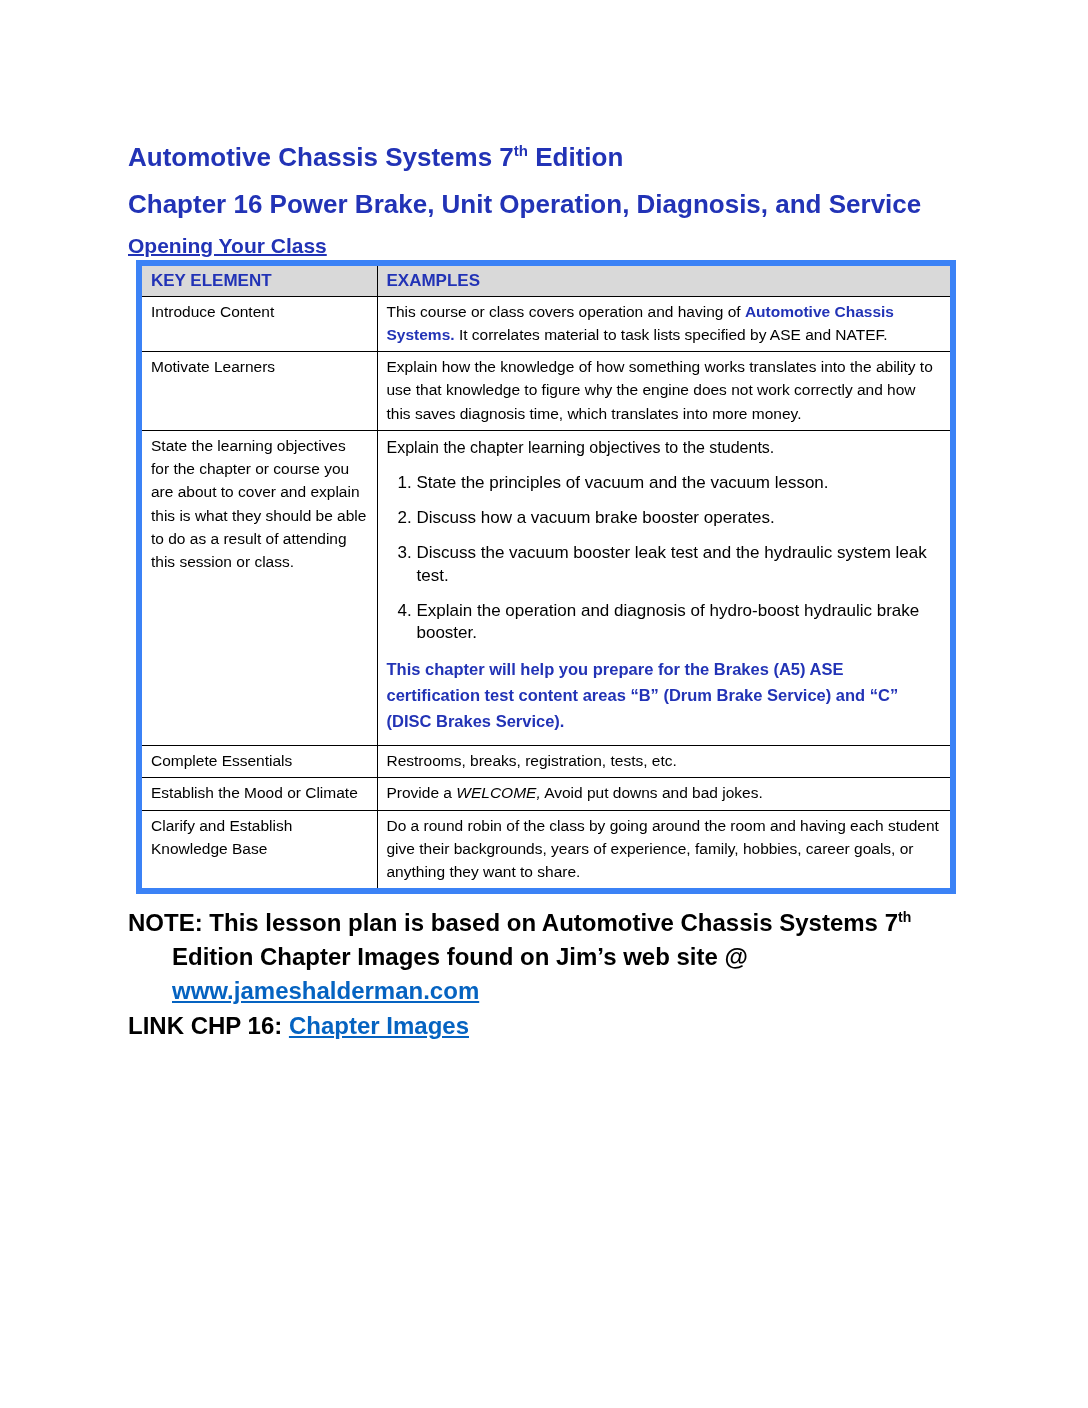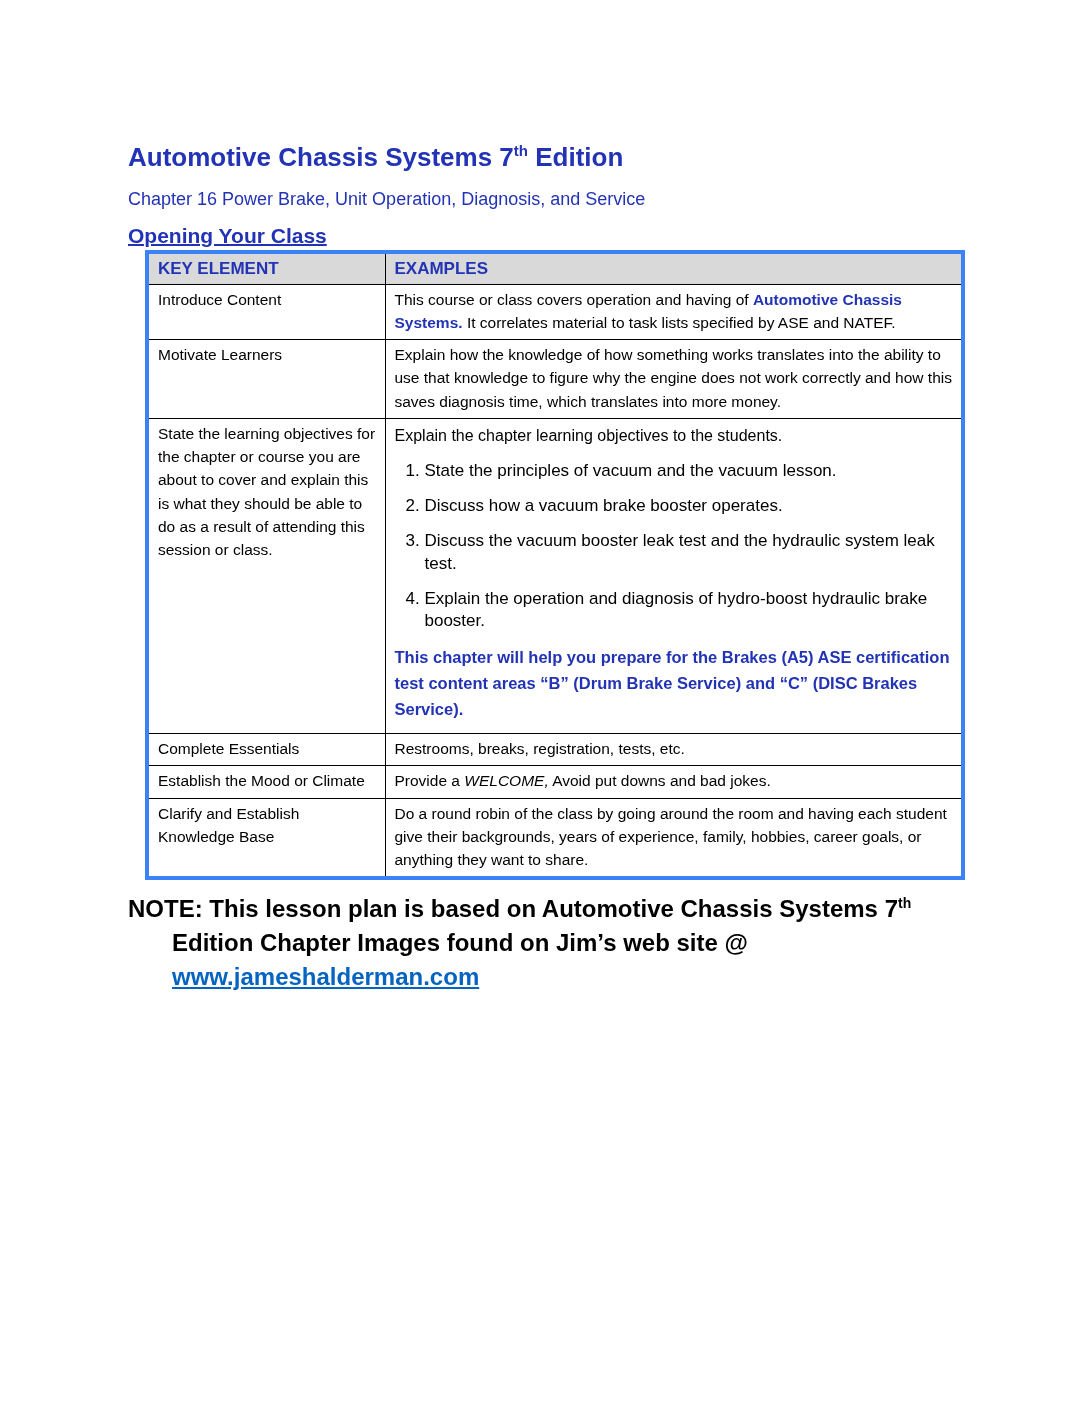--- a/index.html
+++ b/index.html
@@ -12,28 +12,28 @@
   .page{
     width:1088px;height:1408px;background:#ffffff;position:relative;
     font-family:"Liberation Sans", sans-serif;color:#000;overflow:hidden;padding-left:36px;
   }
   .content{position:absolute;left:128px;top:142px;width:832px;}
   h1.title{
     color:var(--heading-blue);font-size:26px;font-weight:bold;margin:0 0 16px 0;letter-spacing:0;
   }
   h1.title sup{font-size:15px;}
   h2.subtitle{
-    color:var(--heading-blue);font-size:18px;font-weight:normal;margin:0 0 14px 0;
+    color:var(--heading-blue);font-size:26px;font-weight:bold;margin:0 0 14px 0;
   }
   h3.section{
     color:var(--heading-blue);font-size:21px;font-weight:bold;margin:0 0 2px 0;
     text-decoration:underline;text-decoration-thickness:2px;display:inline-block;
   }
   table.lesson{
-    border-collapse:collapse;margin-left:17px;width:820px;border:4px solid #3b82f6;table-layout:fixed;
+    border-collapse:collapse;margin-left:8px;width:820px;border:6px solid #3b82f6;table-layout:fixed;
   }
   table.lesson th, table.lesson td{
     border:1px solid #000;vertical-align:top;padding:3px 9px 5px 9px;
     font-size:15.5px;line-height:1.5;text-align:left;
   }
   table.lesson th{
     background:var(--header-bg);color:var(--heading-blue);font-weight:bold;font-size:17px;padding:2px 9px;
   }
   col.key-col{width:238px;}
   td.key{font-weight:normal;}
@@ -106,15 +106,16 @@
         </tr>
         <tr>
           <td class="key">Clarify and Establish Knowledge Base</td>
           <td class="ex">Do a round robin of the class by going around the room and having each student give their backgrounds, years of experience, family, hobbies, career goals, or anything they want to share.</td>
         </tr>
       </tbody>
     </table>
 
     <div class="footer-note"><span>NOTE: This lesson plan is based on Automotive Chassis Systems 7</span><sup>th</sup><span> Edition Chapter Images found on Jim’s web site @ </span><a href="#" class="doc-link">www.jameshalderman.com</a></div>
 
+    <div class="link-line"><span>LINK CHP 16: </span><a href="#" class="doc-link">Chapter Images</a></div>
 
   </div>
 </div>
 
 </body></html>

